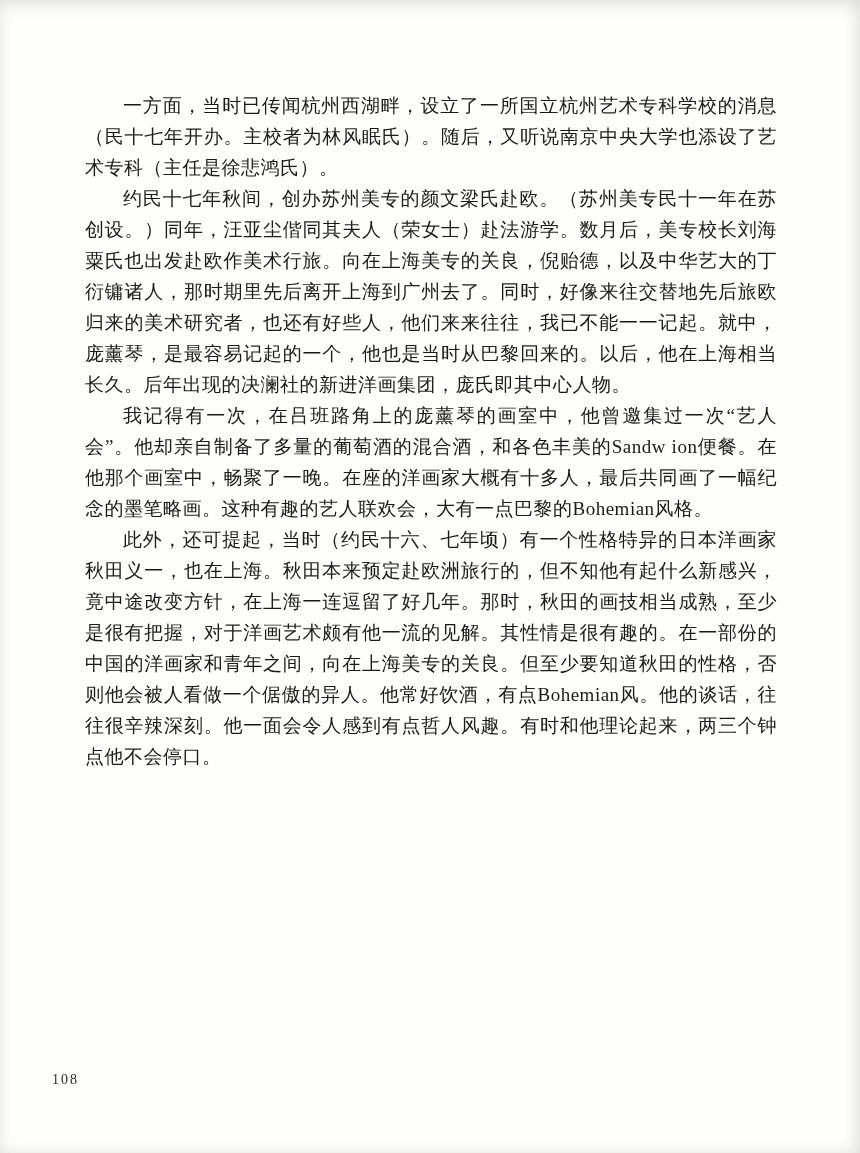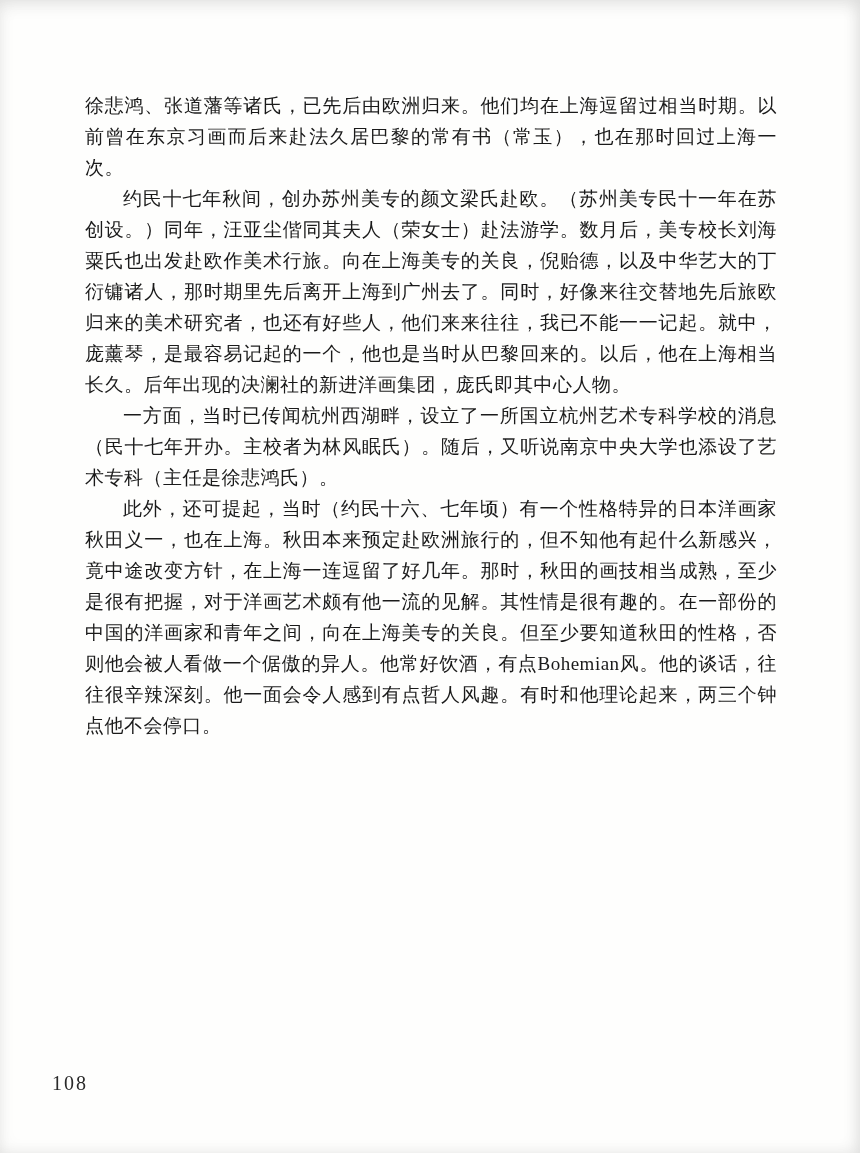--- a/index.html
+++ b/index.html
@@ -41,32 +41,32 @@
   .para {
     text-indent: 2em;
   }
   .para.continuation {
     text-indent: 0;
   }
   .page-number {
     position: absolute;
     left: 52px;
     top: 1072px;
-    font-size: 20px;
+    font-size: 14px;
     letter-spacing: 2px;
     color: #2a2a2a;
   }
 </style>
 </head>
 <body>
 
 <div class="page">
 
   <div class="text-block">
-    <p class="para continuation">徐悲鸿、张道藩等诸氏，已先后由欧洲归来。他们均在上海逗留过相当时期。以前曾在东京习画而后来赴法久居巴黎的常有书（常玉），也在那时回过上海一次。</p>
+    <p class="para">一方面，当时已传闻杭州西湖畔，设立了一所国立杭州艺术专科学校的消息（民十七年开办。主校者为林风眠氏）。随后，又听说南京中央大学也添设了艺术专科（主任是徐悲鸿氏）。</p>
     <p class="para">约民十七年秋间，创办苏州美专的颜文梁氏赴欧。（苏州美专民十一年在苏创设。）同年，汪亚尘偕同其夫人（荣女士）赴法游学。数月后，美专校长刘海粟氏也出发赴欧作美术行旅。向在上海美专的关良，倪贻德，以及中华艺大的丁衍镛诸人，那时期里先后离开上海到广州去了。同时，好像来往交替地先后旅欧归来的美术研究者，也还有好些人，他们来来往往，我已不能一一记起。就中，庞薰琴，是最容易记起的一个，他也是当时从巴黎回来的。以后，他在上海相当长久。后年出现的决澜社的新进洋画集团，庞氏即其中心人物。</p>
-    <p class="para">一方面，当时已传闻杭州西湖畔，设立了一所国立杭州艺术专科学校的消息（民十七年开办。主校者为林风眠氏）。随后，又听说南京中央大学也添设了艺术专科（主任是徐悲鸿氏）。</p>
+    <p class="para">我记得有一次，在吕班路角上的庞薰琴的画室中，他曾邀集过一次“艺人会”。他却亲自制备了多量的葡萄酒的混合酒，和各色丰美的Sandw ion便餐。在他那个画室中，畅聚了一晚。在座的洋画家大概有十多人，最后共同画了一幅纪念的墨笔略画。这种有趣的艺人联欢会，大有一点巴黎的Bohemian风格。</p>
     <p class="para">此外，还可提起，当时（约民十六、七年顷）有一个性格特异的日本洋画家秋田义一，也在上海。秋田本来预定赴欧洲旅行的，但不知他有起什么新感兴，竟中途改变方针，在上海一连逗留了好几年。那时，秋田的画技相当成熟，至少是很有把握，对于洋画艺术颇有他一流的见解。其性情是很有趣的。在一部份的中国的洋画家和青年之间，向在上海美专的关良。但至少要知道秋田的性格，否则他会被人看做一个倨傲的异人。他常好饮酒，有点Bohemian风。他的谈话，往往很辛辣深刻。他一面会令人感到有点哲人风趣。有时和他理论起来，两三个钟点他不会停口。</p>
   </div>
 
   <div class="page-number">108</div>
 
 </div>
 
 </body></html>

